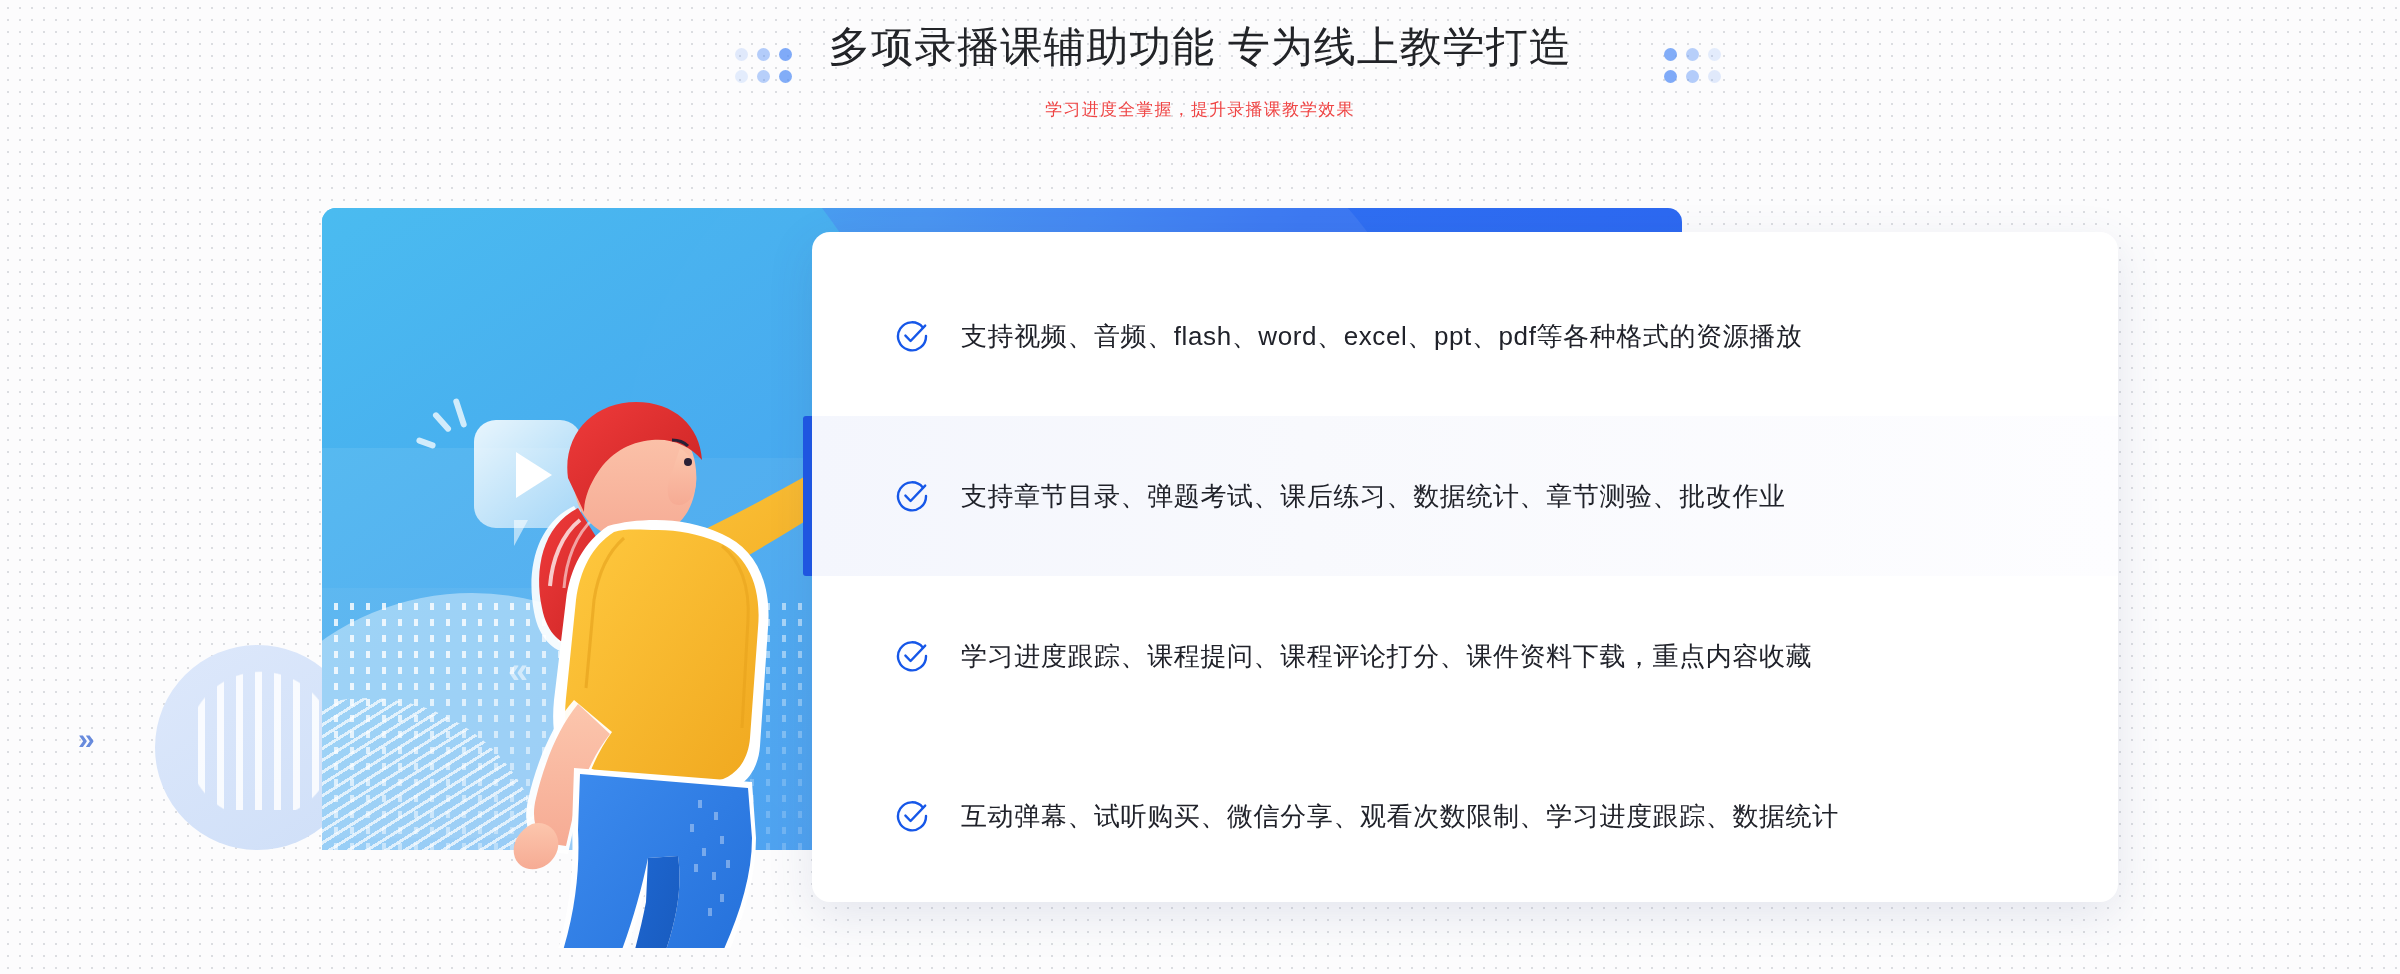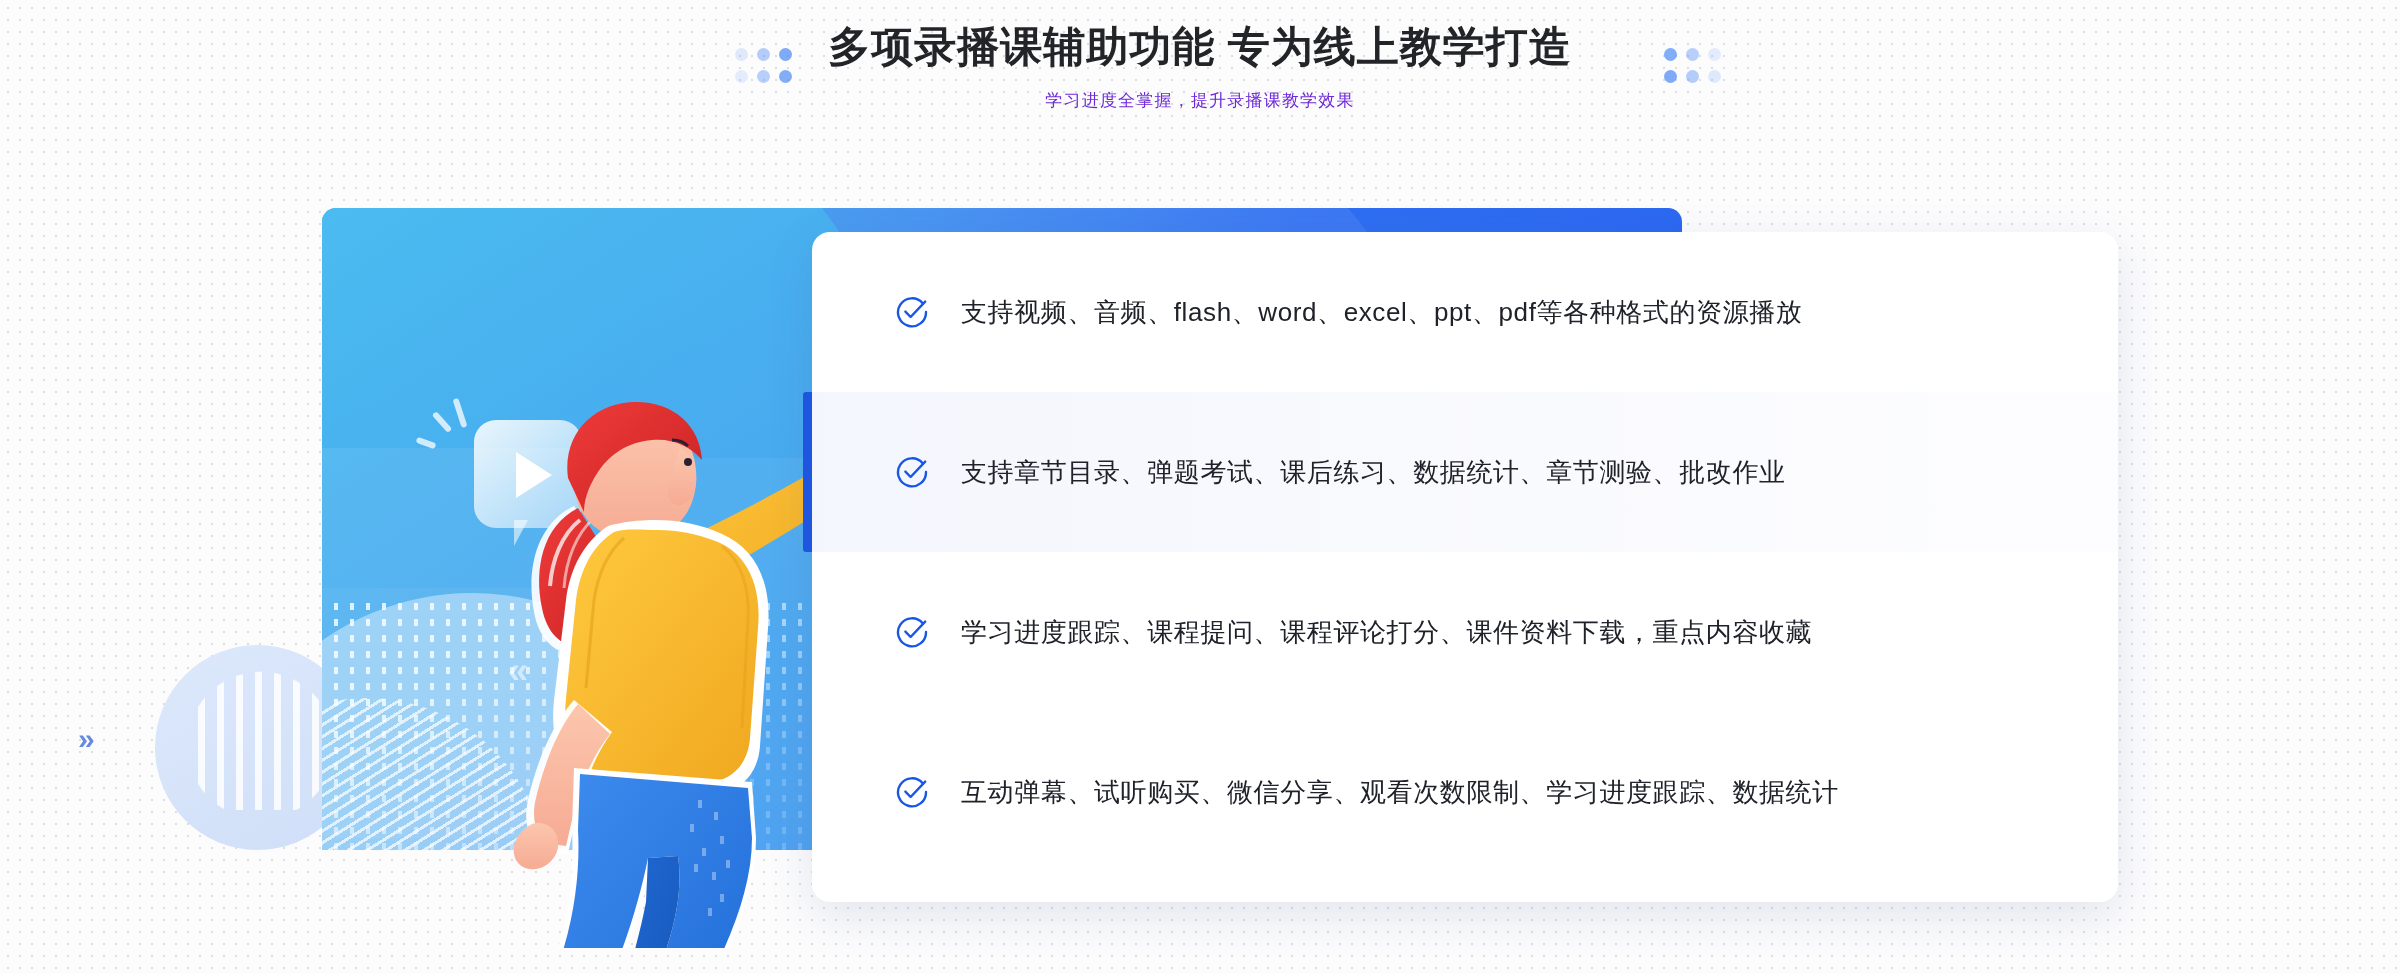--- a/index.html
+++ b/index.html
@@ -27,26 +27,26 @@
   }
 
   
   #header{
     position:absolute; left:0; top:0; width:2400px; height:155px;
     display:flex; flex-direction:column; align-items:center; justify-content:flex-start;
     padding-top:22px;
     z-index:6;
   }
   #page-title{
-    font-size:42px; font-weight:700; color:#222428;
+    font-size:42px; font-weight:400; color:#222428;
     letter-spacing:1px; line-height:1.2; white-space:nowrap;
   }
   #page-subtitle{
-    margin-top:17px;
-    font-size:17px; color:#6d28d9; letter-spacing:1.2px; white-space:nowrap;
+    margin-top:26px;
+    font-size:17px; color:#ef4444; letter-spacing:1.2px; white-space:nowrap;
   }
 
   
   .dot-cluster{
     position:absolute; top:48px;
     display:grid; grid-template-columns:repeat(3,13px); grid-template-rows:repeat(2,13px);
     gap:9px;
   }
   .dot-cluster span{ width:13px;height:13px;border-radius:50%;background:#4f8bf5; }
   #dot-cluster-left{ left:735px; }
@@ -189,20 +189,21 @@
 
   
   #feature-card{
     position:absolute; left:812px; top:232px;
     width:1306px; height:670px;
     background:#ffffff;
     border-radius:18px;
     box-shadow:0 14px 46px rgba(60,80,130,.13);
     z-index:5;
     overflow:visible;
+    padding-top:24px;
   }
   .feature-row{
     position:relative;
     height:160px;
     display:flex; align-items:center;
     padding-left:83px;
   }
   .feature-row.active{
     background:linear-gradient(to right,#f4f6fd 0%,#f8f9fd 38%,#fdfdff 100%);
   }

